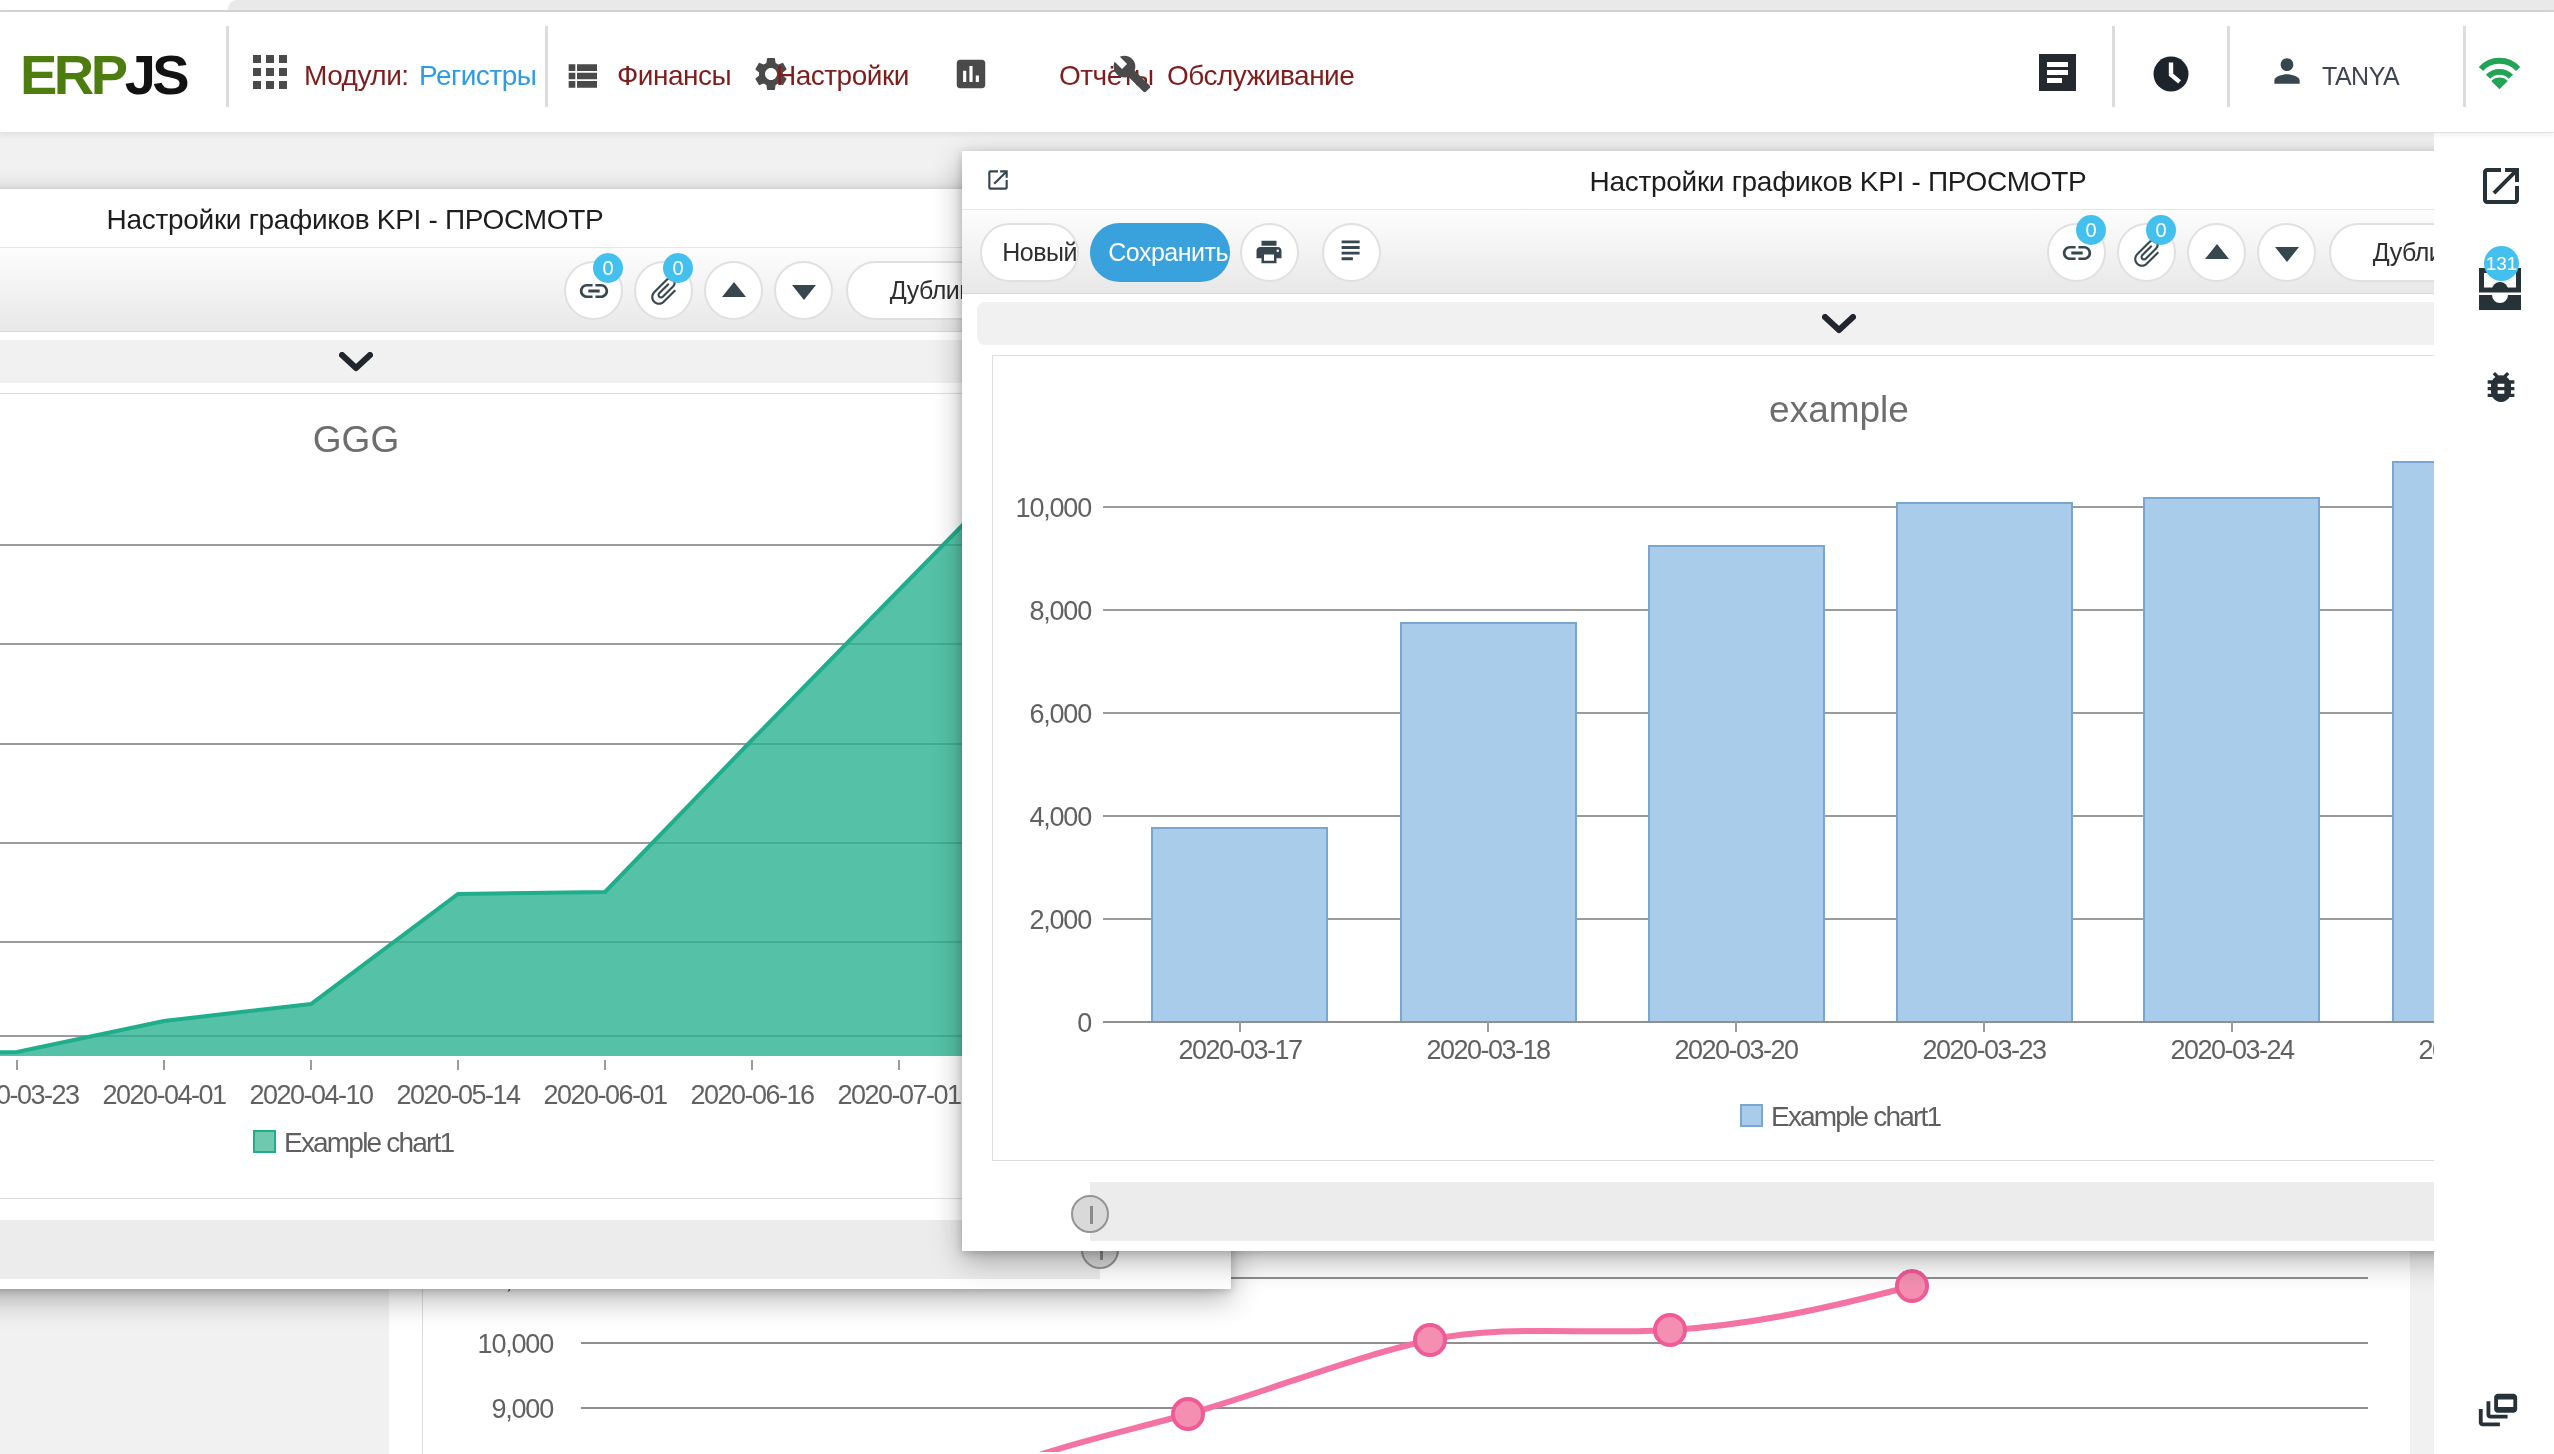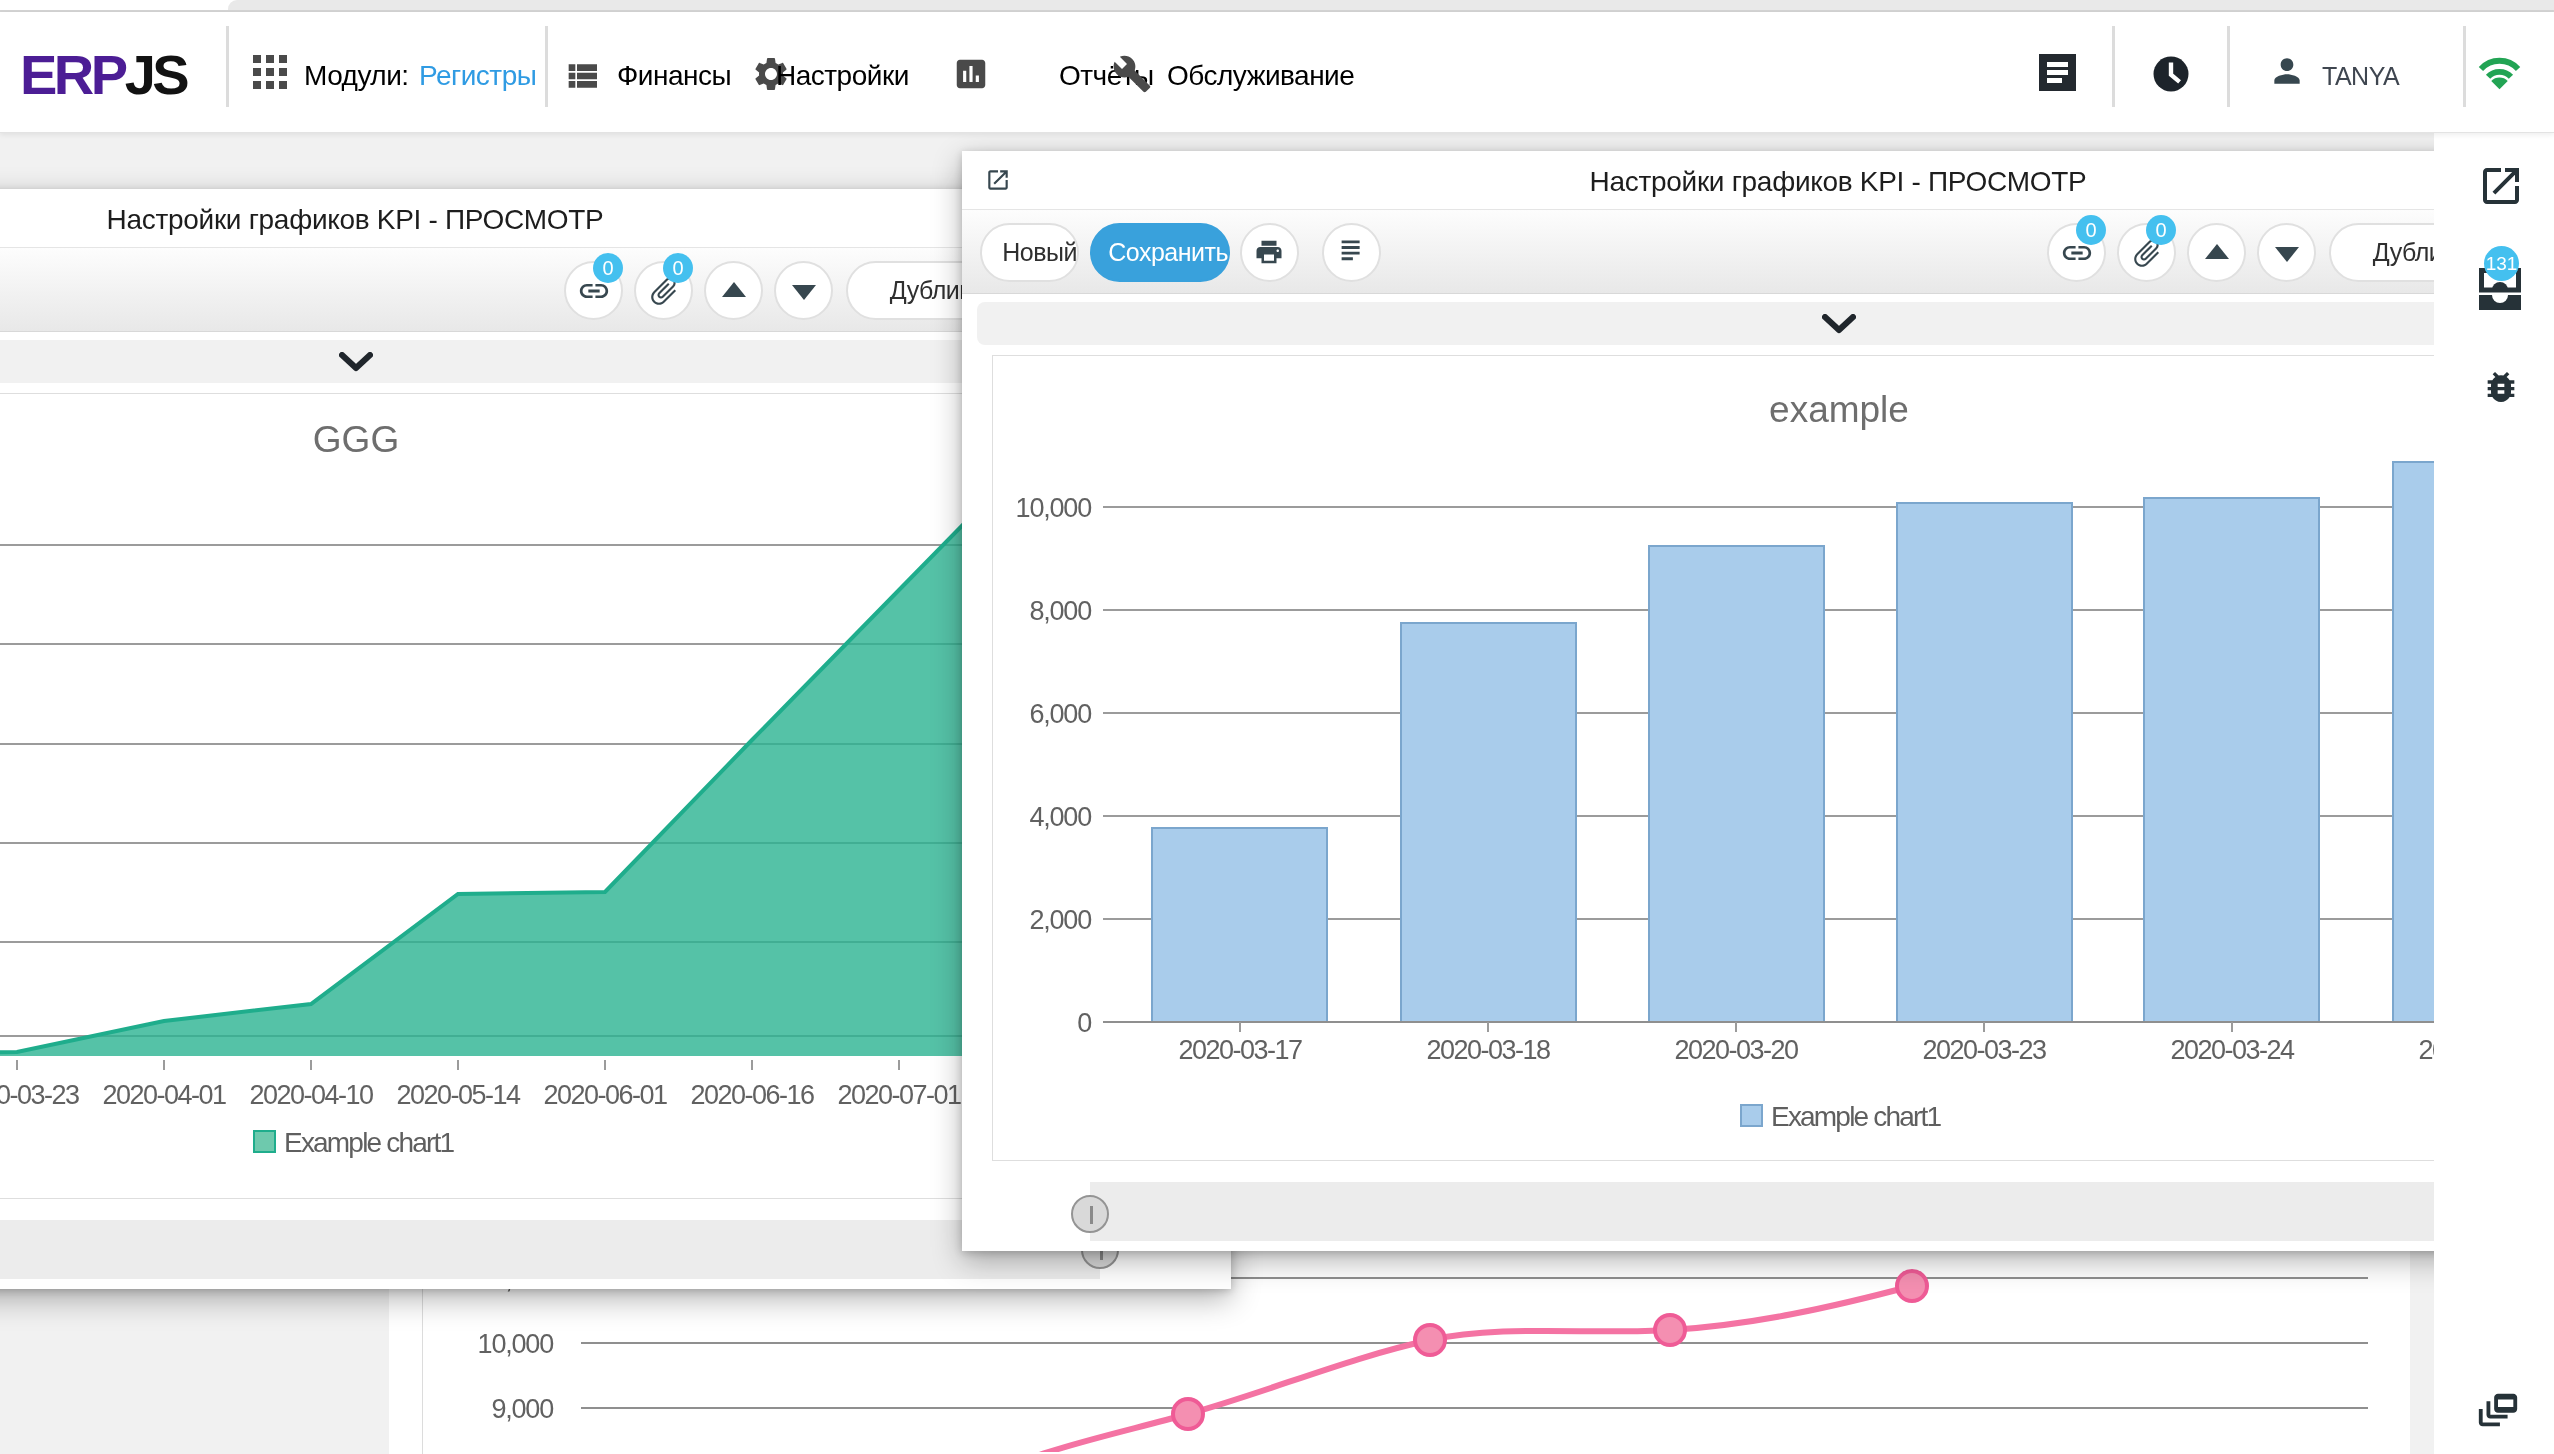--- a/index.html
+++ b/index.html
@@ -23,21 +23,21 @@
            color:#fff; font-size:20px; text-align:center; line-height:30px; z-index:3;}
   .chevstrip { position:absolute; left:15px; top:151px; width:1722px; height:43px;
                border-radius:8px; background:#f1f1f1; }
   .cbox { position:absolute; left:30px; top:204px; width:1692px; height:806px;
           border:1px solid #dedede; background:#fff; }
   .sstrip { position:absolute; left:128px; top:1031px; width:1596px; height:59px;
             background:#ececec; }
   .shandle { position:absolute; width:38px; height:38px; border-radius:50%;
              background:#d9d9d9; border:2px solid #949494; }
   .shandle div { position:absolute; left:17px; top:9px; width:3px; height:18px; background:#8a8a8a; }
-  .hdrtxt { position:absolute; top:60px; font-size:28px; color:#000000; letter-spacing:-0.5px; }
+  .hdrtxt { position:absolute; top:60px; font-size:28px; color:#7f1d1d; letter-spacing:-0.5px; }
   .vdiv { position:absolute; top:26px; width:3px; height:81px; background:#dcdcdc; }
 </style>
 </head>
 <body>
 
 <div class="abs" style="left:0;top:133px;width:2554px;height:1321px;background:#f1f1f1;"></div>
 
 <div class="abs" style="left:389px;top:1200px;width:2021px;height:254px;background:#fff;"></div>
 
 <div class="abs" style="left:422px;top:1255px;width:1988px;height:199px;border-left:1px solid #dcdcdc;background:#fff;">
@@ -227,21 +227,21 @@
 <svg class="abs" style="left:2481px;top:367px;z-index:6;" width="40" height="40" viewBox="0 0 24 24">
     <path fill="#263238" d="M20 8h-2.81a5.985 5.985 0 0 0-1.82-1.96L17 4.41 15.59 3l-2.17 2.17a6.002 6.002 0 0 0-2.83 0L8.41 3 7 4.41l1.62 1.63C7.88 6.55 7.26 7.22 6.81 8H4v2h2.09c-.05.33-.09.66-.09 1v1H4v2h2v1c0 .34.04.67.09 1H4v2h2.81c1.04 1.79 2.97 3 5.19 3s4.15-1.21 5.19-3H20v-2h-2.09c.05-.33.09-.66.09-1v-1h2v-2h-2v-1c0-.34-.04-.67-.09-1H20V8zm-6 8h-4v-2h4v2zm0-4h-4v-2h4v2z"></path>
   </svg>
 <svg class="abs" style="left:2475px;top:1386px;z-index:6;" width="46" height="46" viewBox="0 0 24 24">
     <path fill="#263238" d="M8 8H6v7c0 1.1.9 2 2 2h9v-2H8V8zm12-4h-8c-1.1 0-2 .9-2 2v6c0 1.1.9 2 2 2h8c1.1 0 2-.9 2-2V6c0-1.1-.9-2-2-2zm0 7h-8V7h8v4zM4 12H2v7c0 1.1.9 2 2 2h9v-2H4v-7z"></path>
   </svg>
 
 <div class="abs" style="left:228px;top:0;width:2326px;height:10px;background:#e9e9e9;border-top-left-radius:9px;z-index:8;"></div>
 <div class="abs" style="left:0;top:10px;width:2554px;height:2px;background:#d3d3d3;z-index:8;"></div>
 <div class="abs" style="left:0;top:12px;width:2554px;height:121px;background:#fff;border-bottom:1px solid #e3e3e3;box-shadow:0 2px 5px rgba(0,0,0,.07);z-index:8;"></div>
-<div class="abs" style="left:20px;top:42px;font-size:56px;font-weight:bold;letter-spacing:-3.5px;z-index:9;"><span style="color:#4c1d95;margin-top:40px;">ERP</span><span style="color:#121212;">JS</span></div>
+<div class="abs" style="left:20px;top:42px;font-size:56px;font-weight:bold;letter-spacing:-3.5px;z-index:9;"><span style="color:#4d7c0f;margin-top:40px;">ERP</span><span style="color:#121212;">JS</span></div>
 <div class="vdiv" style="left:226px;z-index:9;"></div>
 <svg class="abs" style="left:253px;top:55px;z-index:9;" width="35" height="35" viewBox="0 0 35 35">
     <g fill="#4a4a4a">
       <rect x="0" y="0" width="8" height="8"></rect>
       <rect x="13" y="0" width="8" height="8"></rect>
       <rect x="26" y="0" width="8" height="8"></rect>
       <rect x="0" y="13" width="8" height="8"></rect>
       <rect x="13" y="13" width="8" height="8"></rect>
       <rect x="26" y="13" width="8" height="8"></rect>
       <rect x="0" y="26" width="8" height="8"></rect>

